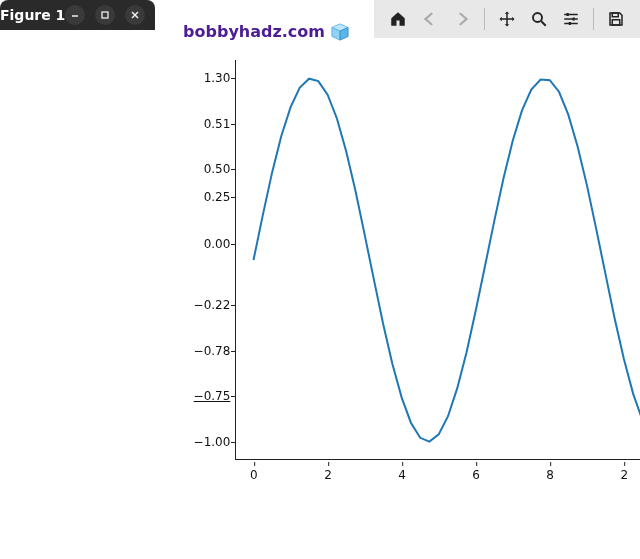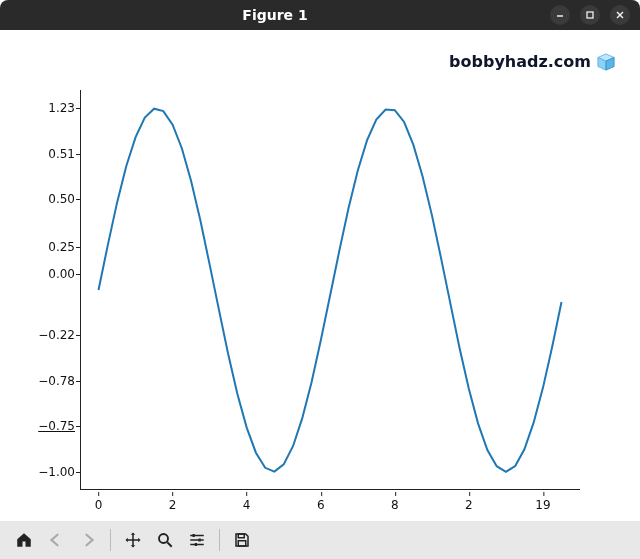--- a/index.html
+++ b/index.html
@@ -1,25 +1,25 @@
 <!DOCTYPE html>
 <html><head>
 <meta charset="utf-8">
 <style>
   html,body{margin:0;padding:0;font-family:"DejaVu Sans","Segoe UI",Arial,sans-serif;background:#fff;}
-  .window{width:640px;height:559px;display:flex;flex-direction:column;box-sizing:border-box;}
+  .window{width:640px;height:559px;display:flex;flex-direction:row;box-sizing:border-box;}
   
   .titlebar{height:30px;background:#2a2a2a;color:#fff;display:flex;align-items:center;border-radius:8px 8px 0 0;}
   .titlebar .title{flex:1;text-align:center;font-size:14px;font-weight:600;}
   .titlebar .win-btns{display:flex;gap:10px;padding-right:10px;}
   .titlebar .wbtn{width:20px;height:20px;border-radius:50%;background:#3a3a3a;display:flex;align-items:center;justify-content:center;color:#eee;cursor:pointer;}
   .titlebar .wbtn svg{width:10px;height:10px;}
   
   .figure{flex:1;position:relative;background:#fff;}
-  .watermark{position:absolute;top:22px;right:25px;color:#0f172a;font-weight:700;font-size:16px;display:flex;align-items:center;gap:6px;}
+  .watermark{position:absolute;top:22px;right:25px;color:#4c1d95;font-weight:700;font-size:16px;display:flex;align-items:center;gap:6px;}
   .watermark .cube{width:18px;height:18px;}
   .plot{position:absolute;left:80px;top:60px;width:500px;height:400px;}
   .axes-box{position:absolute;left:0;top:0;width:100%;height:100%;border-left:1px solid #222;border-bottom:1px solid #222;box-sizing:border-box;}
   .ytick{position:absolute;left:-50px;width:45px;text-align:right;font-size:12px;color:#111;transform:translateY(-50%);}
   .ytick:after{content:"";position:absolute;right:-5px;top:50%;width:4px;height:1px;background:#222;}
   .xtick{position:absolute;bottom:-22px;font-size:12px;color:#111;transform:translateX(-50%);}
   .xtick:before{content:"";position:absolute;left:50%;top:-6px;width:1px;height:4px;background:#222;}
   
   .toolbar{height:38px;background:#e8e8e8;display:flex;align-items:center;padding:0 10px;gap:4px;}
   .toolbar .tbtn{width:28px;height:28px;display:flex;align-items:center;justify-content:center;cursor:pointer;border-radius:3px;color:#222;}
@@ -68,24 +68,24 @@
       <div class="axes-box"></div>
       <svg id="line-svg" width="500" height="400" style="position:absolute;left:0;top:0;">
         <polyline id="series-line" fill="none" stroke-width="2" points="18.5,200.0 27.8,155.1 37.0,112.9 46.3,76.0 55.6,47.1 64.8,27.5 74.1,18.7 83.3,21.1 92.6,34.7 101.9,58.5 111.1,91.1 120.4,130.5 129.6,174.4 138.9,219.6 148.1,263.8 157.4,304.0 166.7,337.6 175.9,362.7 185.2,377.8 194.4,381.6 203.7,374.4 213.0,356.2 222.2,328.4 231.5,292.4 240.7,250.7 250.0,206.0 259.3,160.9 268.5,118.2 277.8,80.5 287.0,50.4 296.3,29.5 305.6,19.5 314.8,20.2 324.1,32.0 333.3,54.7 342.6,86.4 351.9,125.1 361.1,168.4 370.4,213.6 379.6,258.2 388.9,298.9 398.1,333.6 407.4,360.0 416.7,376.2 425.9,381.8 435.2,376.0 444.4,359.3 453.7,332.4 463.0,297.6 472.2,256.7 481.5,212.0" stroke="#1f77b4"></polyline>
       </svg>
       <div id="yticks-container">
           <div class="ytick" style="top: 381.818px;">−1.00</div>
           <div class="ytick" style="top: 336.364px; text-decoration: underline;">−0.75</div>
           <div class="ytick" style="top: 290.909px;">−0.78</div>
           <div class="ytick" style="top: 245.455px;">−0.22</div>
           <div class="ytick" style="top: 184px;">0.00</div>
-          <div class="ytick" style="top: 157px; text-align: right;">0.25</div>
+          <div class="ytick" style="top: 137px; text-align: right;">0.25</div>
           <div class="ytick" style="top: 109.091px;">0.50</div>
           <div class="ytick" style="top: 63.6364px;">0.51</div>
-          <div class="ytick" style="top: 18.1818px;">1.23</div>
+          <div class="ytick" style="top: 18.1818px;">1.30</div>
         </div>
       <div id="xticks-container">
           <div class="xtick" style="left: 18.5185px;">0</div>
           <div class="xtick" style="left: 92.5926px;">2</div>
           <div class="xtick" style="left: 166.667px;">4</div>
           <div class="xtick" style="left: 240.741px;">6</div>
           <div class="xtick" style="left: 314.815px;">8</div>
           <div class="xtick" style="left: 388.889px;">2</div>
           <div class="xtick" style="left: 462.963px;">19</div>
         </div>

